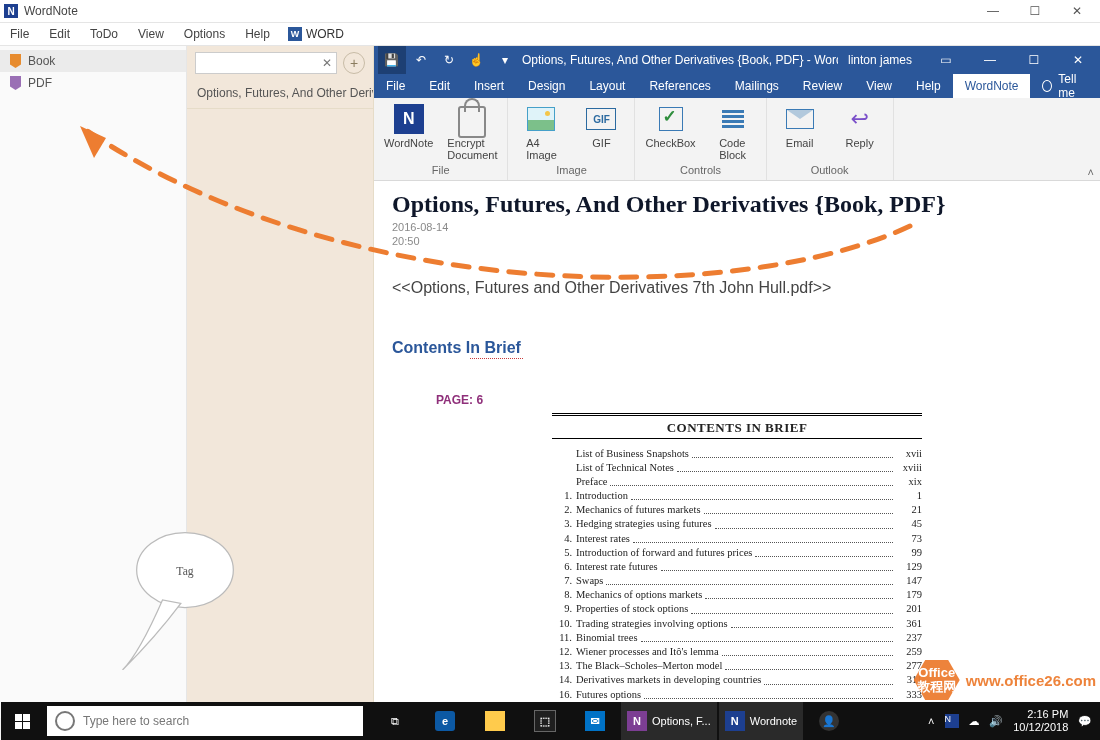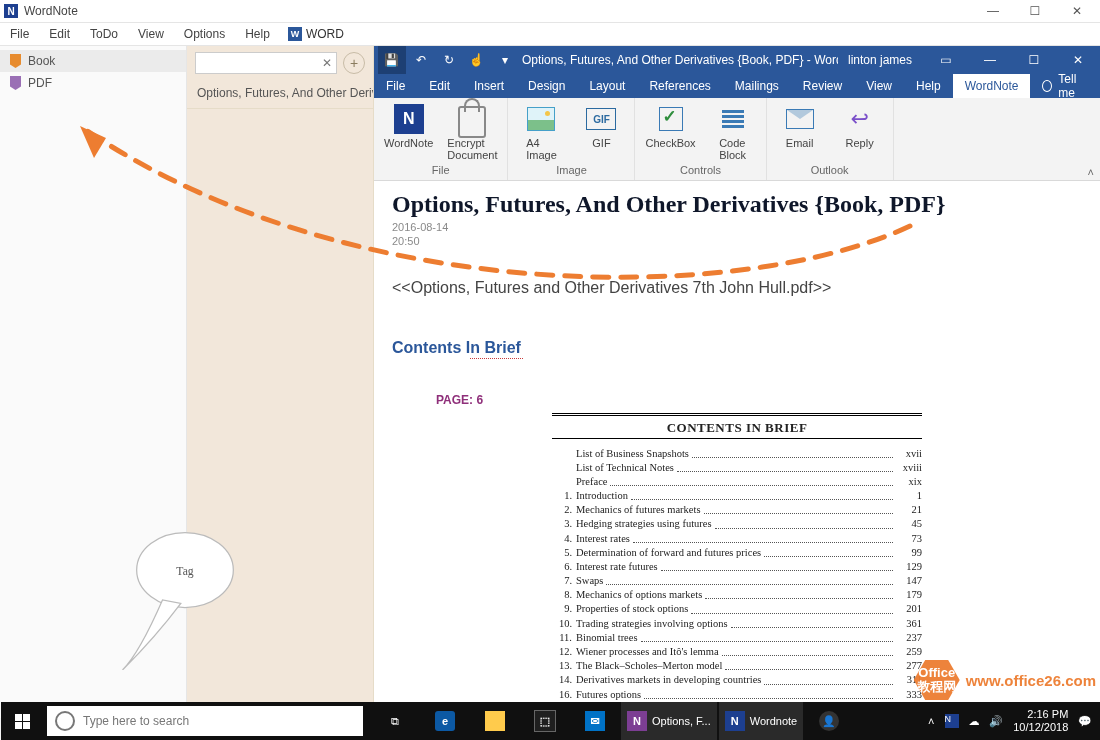--- a/index.html
+++ b/index.html
@@ -366,21 +366,21 @@
                 <span class="toc-page">45</span>
               </div>
               <div class="toc-line">
                 <span class="toc-num">4.</span>
                 <span class="toc-label">Interest rates</span>
                 <span class="toc-dots"></span>
                 <span class="toc-page">73</span>
               </div>
               <div class="toc-line">
                 <span class="toc-num">5.</span>
-                <span class="toc-label">Determination of forward and futures prices</span>
+                <span class="toc-label">Introduction of forward and futures prices</span>
                 <span class="toc-dots"></span>
                 <span class="toc-page">99</span>
               </div>
               <div class="toc-line">
                 <span class="toc-num">6.</span>
                 <span class="toc-label">Interest rate futures</span>
                 <span class="toc-dots"></span>
                 <span class="toc-page">129</span>
               </div>
               <div class="toc-line">

